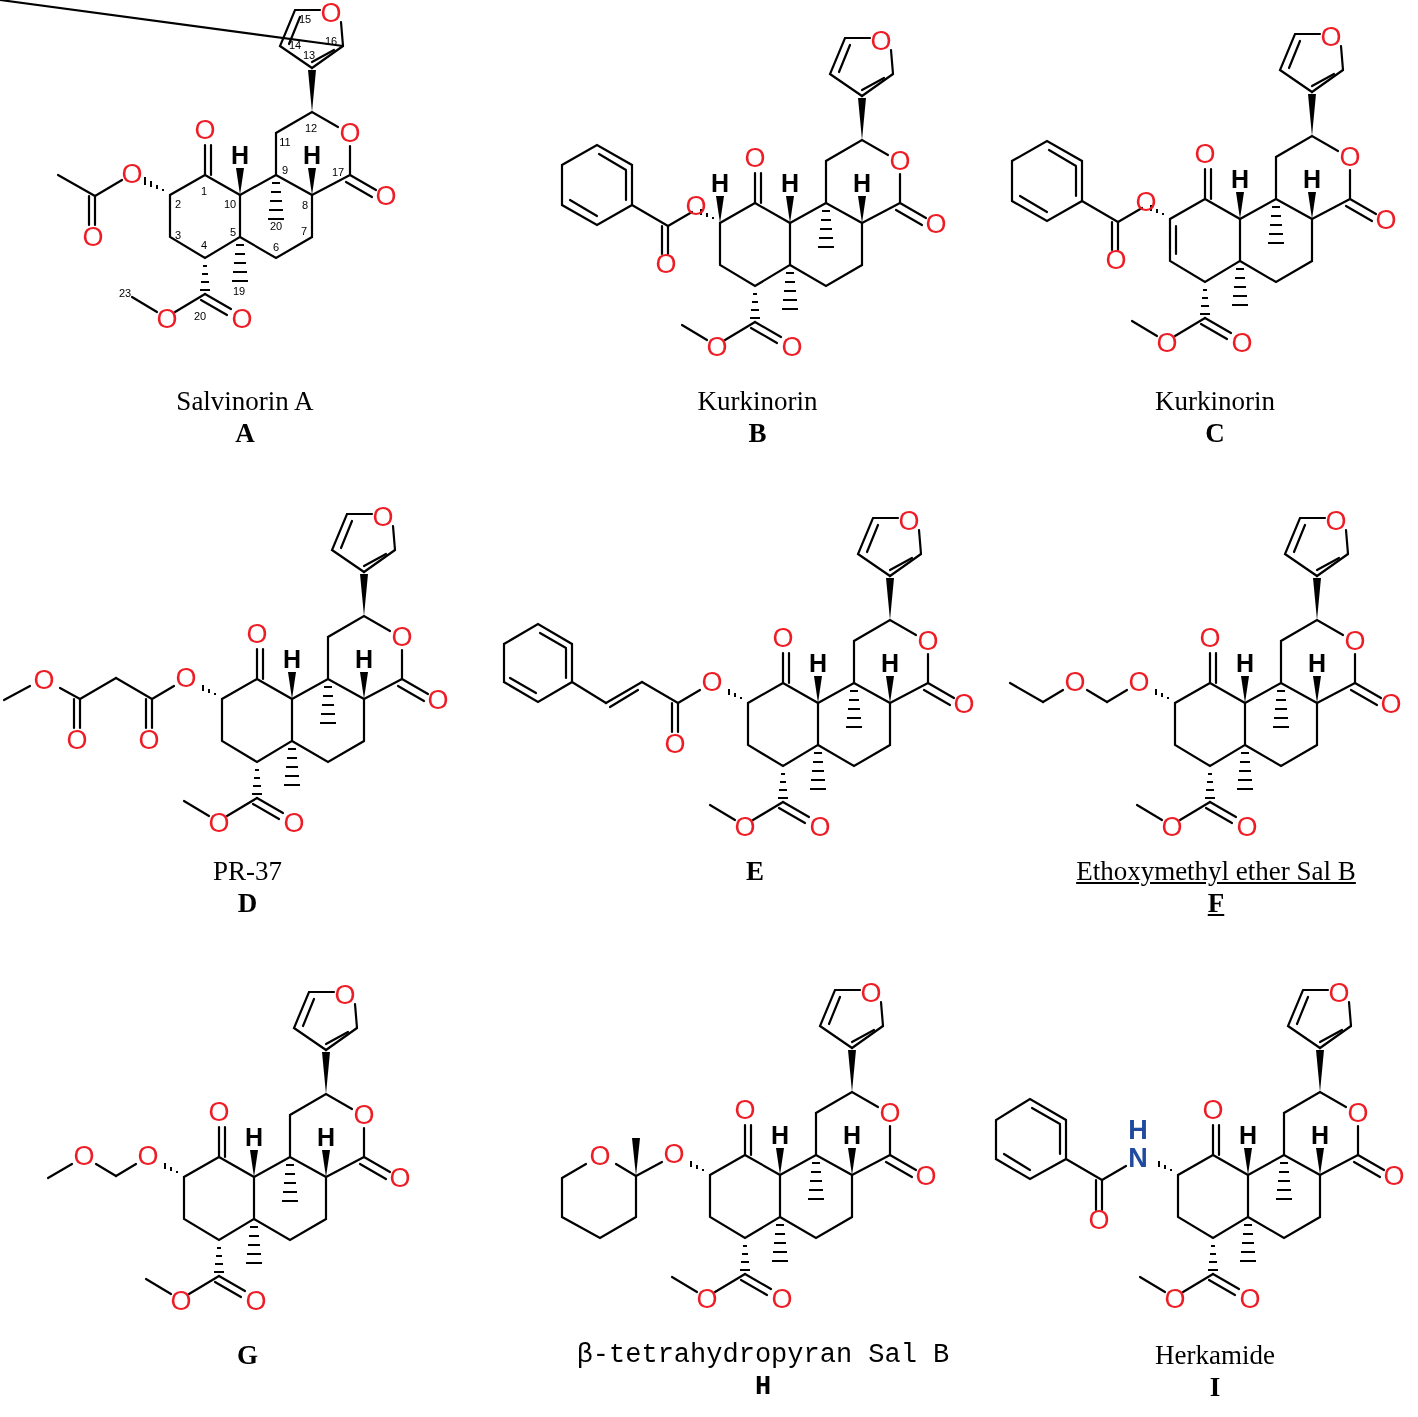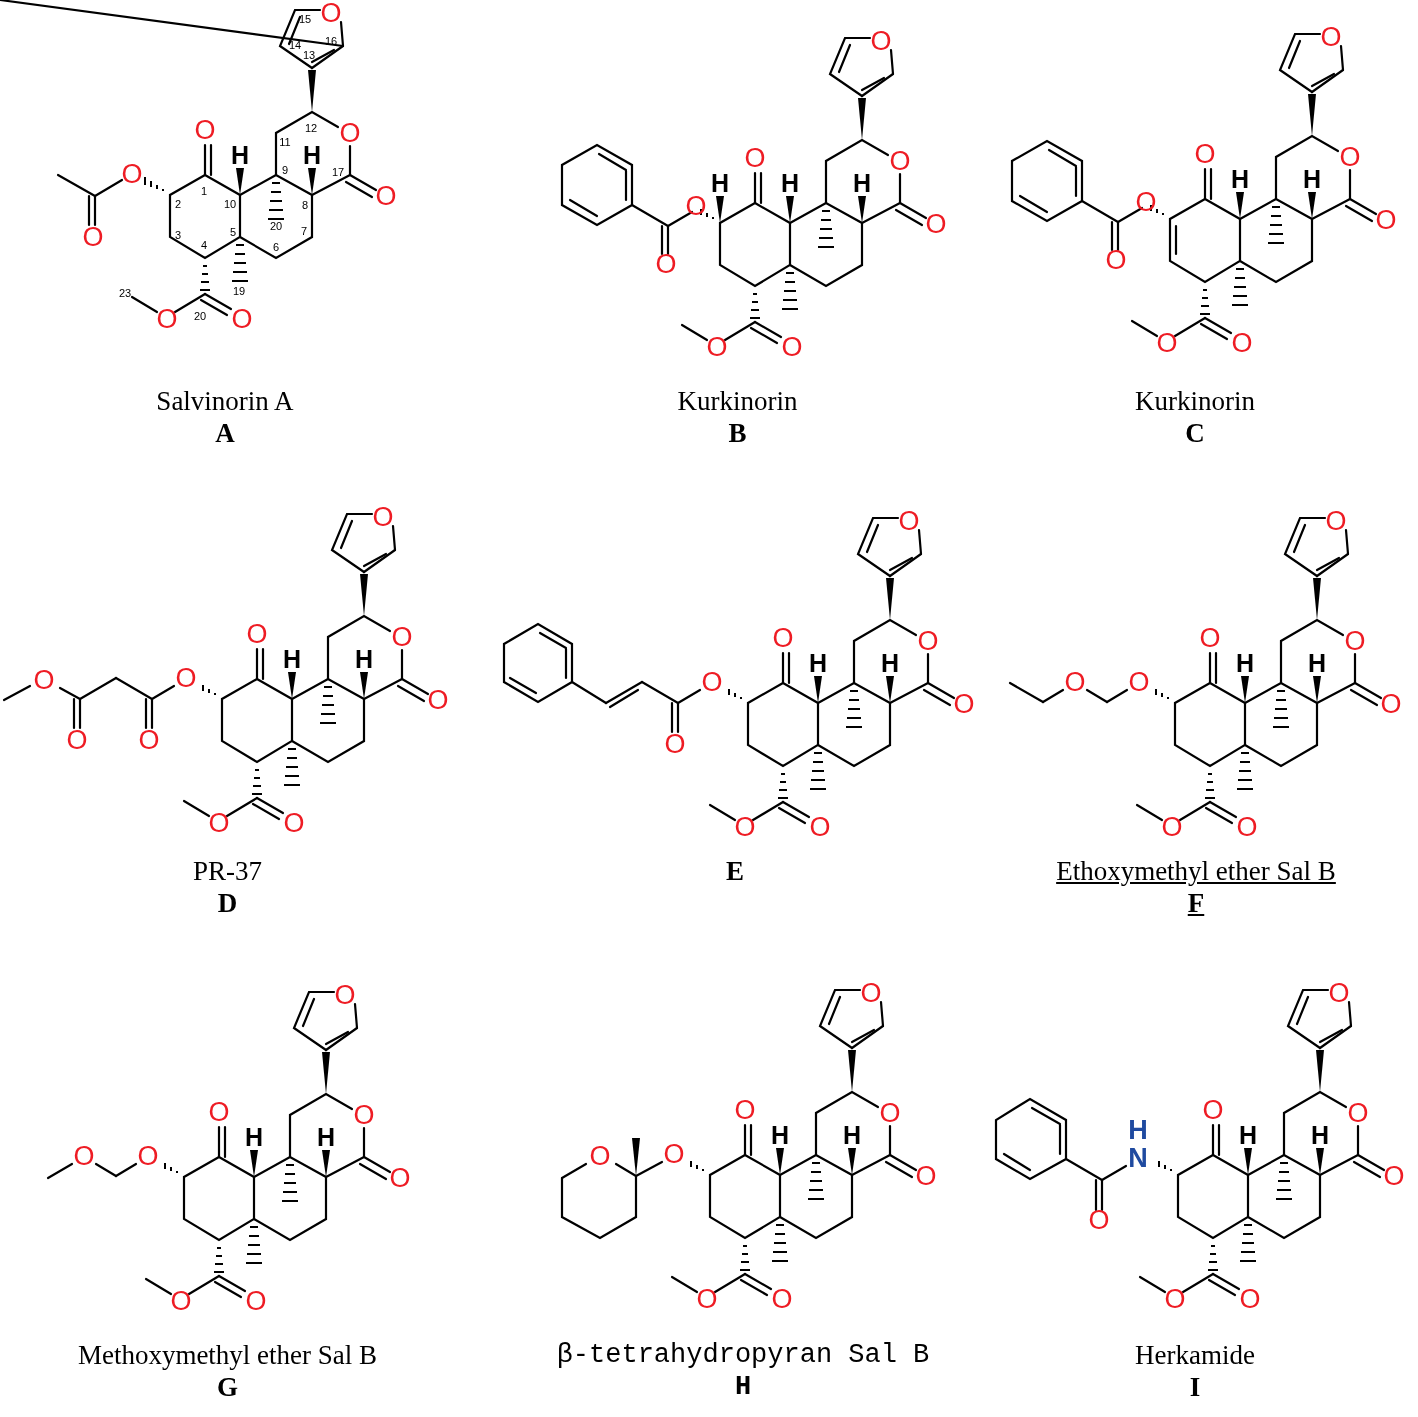--- a/index.html
+++ b/index.html
@@ -6,21 +6,21 @@
   body { width:1418px; height:1417px; position:relative; overflow:hidden; font-family:"Liberation Serif", serif; }
   .panel { position:absolute; }
   .panel svg { position:absolute; left:0; top:0; overflow:visible; }
   .bond { stroke:#000; stroke-width:2.2; fill:none; stroke-linecap:round; }
   .wedge { fill:#000; }
   .hash { stroke:#000; stroke-width:2; }
   .atomO { fill:#ee1c24; font-family:"Liberation Sans", sans-serif; font-size:27px; text-anchor:middle; dominant-baseline:central; }
   .atomN { fill:#1f4aa0; font-family:"Liberation Sans", sans-serif; font-size:27px; font-weight:bold; text-anchor:middle; dominant-baseline:central; }
   .atomH { fill:#000; font-family:"Liberation Sans", sans-serif; font-size:25px; font-weight:bold; text-anchor:middle; dominant-baseline:central; }
   .num { fill:#000; font-family:"Liberation Sans", sans-serif; font-size:11px; text-anchor:middle; dominant-baseline:central; }
-  .caption { position:absolute; text-align:center; color:#000; font-family:"Liberation Serif", serif; }
+  .caption { position:absolute; text-align:center; color:#000; font-family:"Liberation Serif", serif;margin-left:20px; }
   .cap-name { font-size:27px; line-height:32px; white-space:nowrap; }
   .cap-letter { font-size:27px; font-weight:bold; line-height:32px; }
 </style>
 </head>
 <body>
 
 <div class="panel" style="left:0;top:0;width:470px;height:460px;">
   <svg width="470" height="460">
     <g>
 
@@ -303,21 +303,20 @@
     <use href="#core" x="14" y="32"></use>
     <g transform="translate(14,32)">
       <text class="atomO" x="134" y="174">O</text>
       <line class="bond" x1="122" y1="182" x2="102" y2="194"></line>
       <line class="bond" x1="102" y1="194" x2="82" y2="182"></line>
       <text class="atomO" x="70" y="174">O</text>
       <line class="bond" x1="58" y1="182" x2="34" y2="196"></line>
     </g>
   </svg>
   <div class="caption" style="left:0;top:389px;width:455px;">
-    <div class="cap-name">Methoxymethyl ether Sal B</div>
     <div class="cap-letter">G</div>
   </div>
 </div>
 
 <div class="panel" style="left:500px;top:950px;width:470px;height:467px;">
   <svg width="470" height="467">
     <use href="#core" x="40" y="30"></use>
     <g transform="translate(40,30)">
       <text class="atomO" x="134" y="174">O</text>
       <line class="bond" x1="122" y1="182" x2="96" y2="196"></line>

